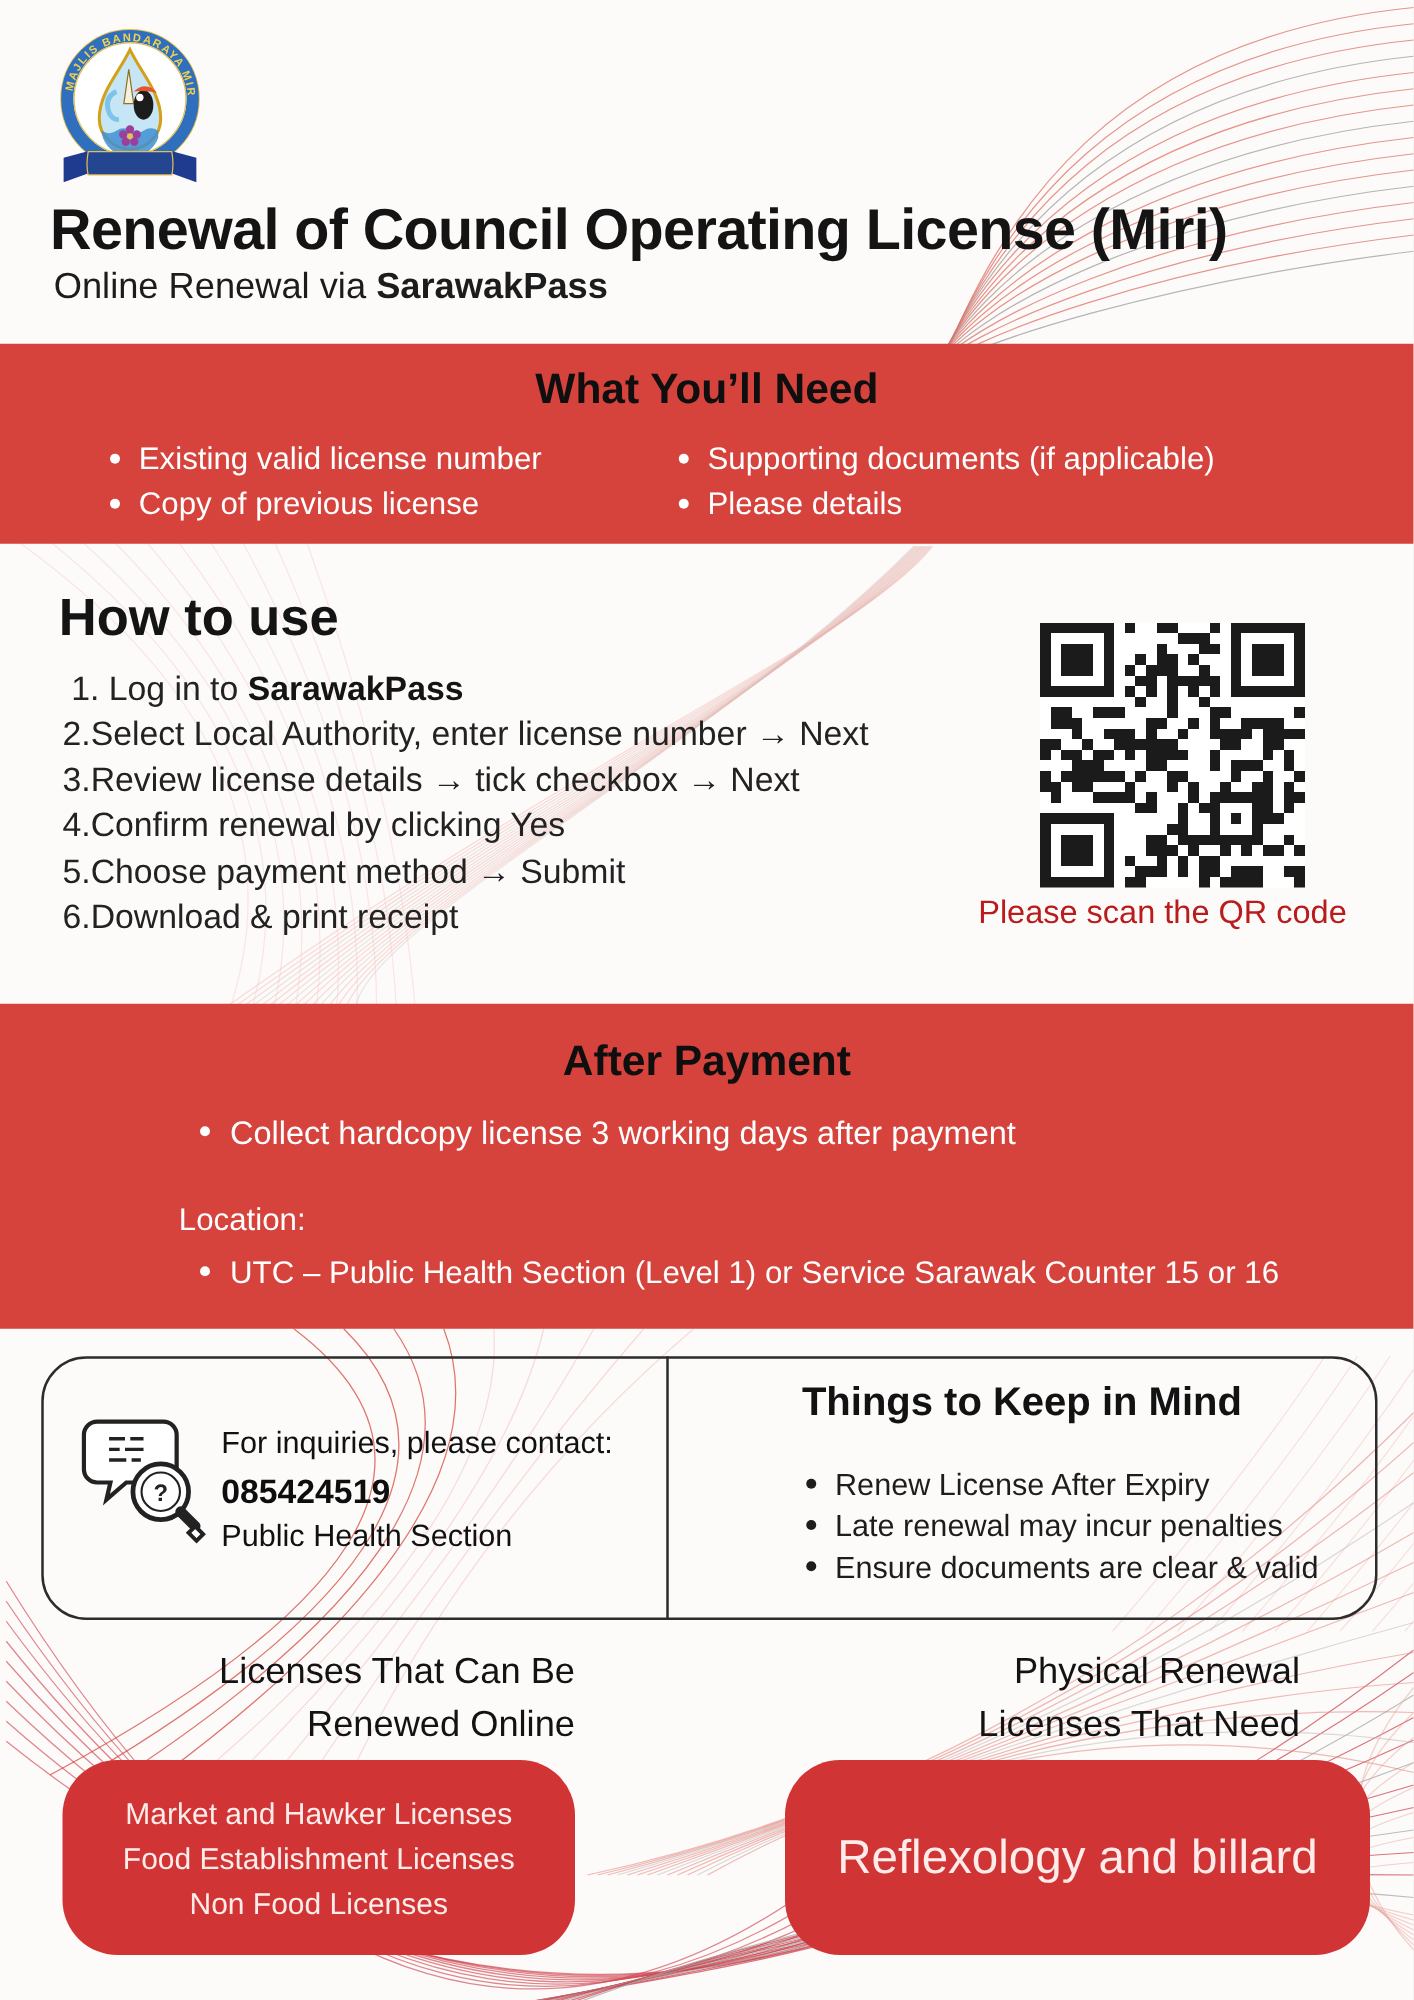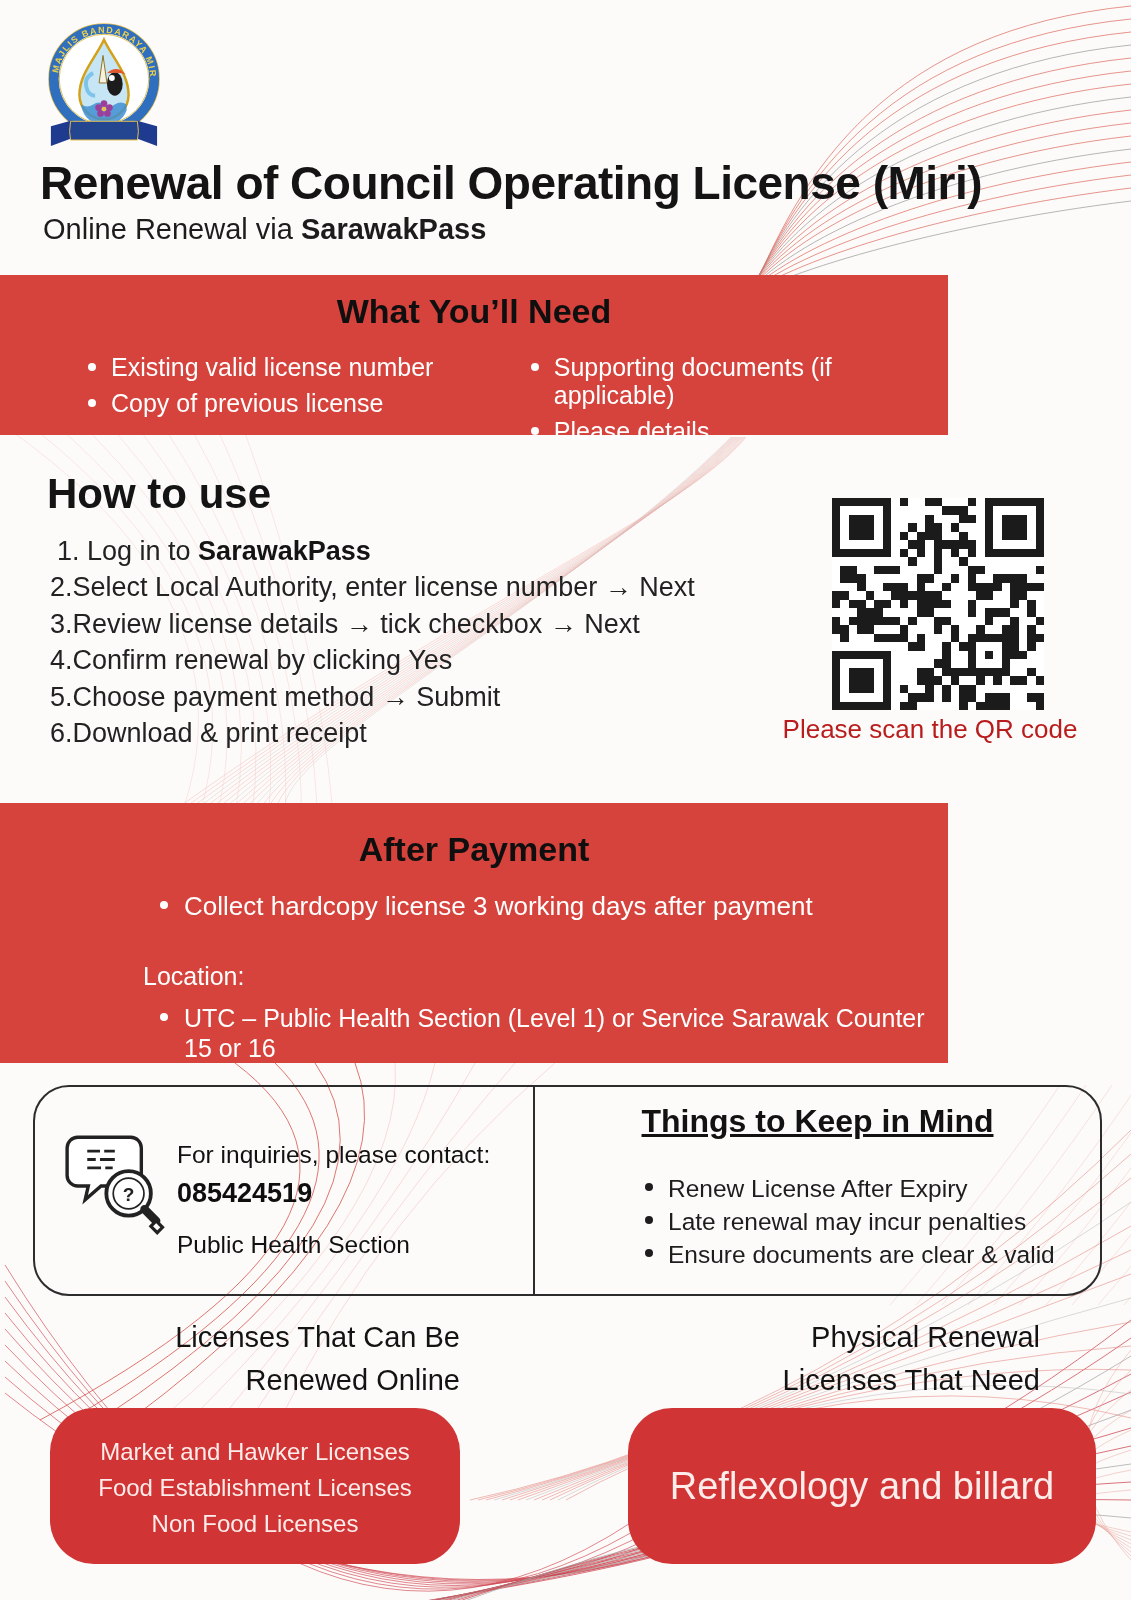--- a/index.html
+++ b/index.html
@@ -7,21 +7,21 @@
         font-family:"Liberation Sans",sans-serif;color:#1a1a1a;}
   svg.bg{position:absolute;left:0;top:0;width:1131px;height:1600px;pointer-events:none;}
 
   .logo{position:absolute;left:45px;top:22px;width:118px;height:134px;}
 
   .title{position:absolute;left:40px;top:156px;width:1075px;font-size:46px;font-weight:800;
          letter-spacing:-.5px;color:#141414;}
   .subtitle{position:absolute;left:43px;top:213px;font-size:29px;color:#1c1c1c;}
   .subtitle b{font-weight:800;}
 
-  .banner{position:absolute;left:0;width:948px;background:var(--banner-red,#d5433c);color:#fff;}
+  .banner{position:absolute;left:0;width:1131px;background:var(--banner-red,#d5433c);color:#fff;}
   .banner1{top:275px;height:160px;}
   .banner2{top:803px;height:260px;}
   .banner h2{margin:0;text-align:center;color:#0f0f0f;font-size:34px;font-weight:800;}
   .banner1 h2{padding-top:17px;}
   .banner2 h2{padding-top:27px;}
 
   .wyn-cols{position:absolute;left:88px;top:66px;display:flex;}
   .wyn-col{width:455px;margin-top:12px;}
   .wyn-col.second{width:auto;}
   .b-row{display:flex;gap:15px;font-size:25px;line-height:28px;margin-bottom:8px;}
@@ -42,23 +42,23 @@
   .ap-loc-label{margin:40px 0 0 143px;font-size:25px;}
   .ap-loc-bullet{margin:12px 0 0 160px;display:flex;gap:16px;font-size:25px;line-height:30px;}
 
   .info-box{position:absolute;left:33px;top:1085px;width:1065px;height:207px;border:2px solid #2c2c2c;
             border-radius:36px;}
   .info-divider{position:absolute;left:498px;top:-2px;bottom:-2px;width:2px;background:#2c2c2c;}
   .contact-icon{position:absolute;left:30px;top:46px;width:106px;height:112px;}
   .contact-text{position:absolute;left:142px;top:54px;}
   .contact-line1{font-size:24.5px;color:#111;}
   .contact-phone{font-size:27px;font-weight:800;color:#0e0e0e;margin-top:9px;}
-  .contact-line3{font-size:24.5px;color:#111;margin-top:22px;}
+  .contact-line3{font-size:24.5px;color:#111;margin-top:7px;}
   .kim{position:absolute;left:500px;right:0;top:0;}
-  .kim h3{margin:16px 0 0;text-align:center;font-size:32px;font-weight:800;color:#121212;text-decoration:underline;}
+  .kim h3{margin:16px 0 0;text-align:center;font-size:32px;font-weight:800;color:#121212;}
   .kim ul{list-style:none;margin:32px 0 0 110px;padding:0;}
   .kim .b-row{font-size:24.5px;line-height:33px;margin-bottom:0;color:#1d1d1d;}
 
   .bh{position:absolute;top:1316px;text-align:right;font-size:29px;font-weight:400;
       line-height:43px;color:#131313;}
   .bh-left{left:50px;width:410px;}
   .bh-right{left:628px;width:412px;}
 
   .redbox{position:absolute;top:1408px;height:156px;background:var(--box-red,#d03434);border-radius:44px;
           color:#fdecea;display:flex;flex-direction:column;justify-content:center;align-items:center;

